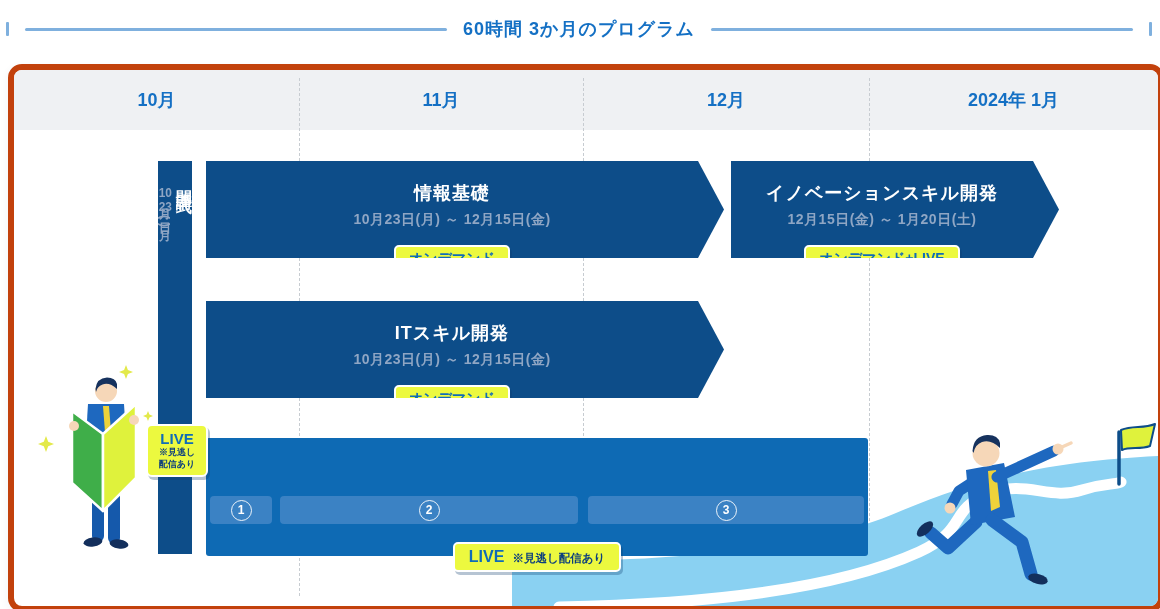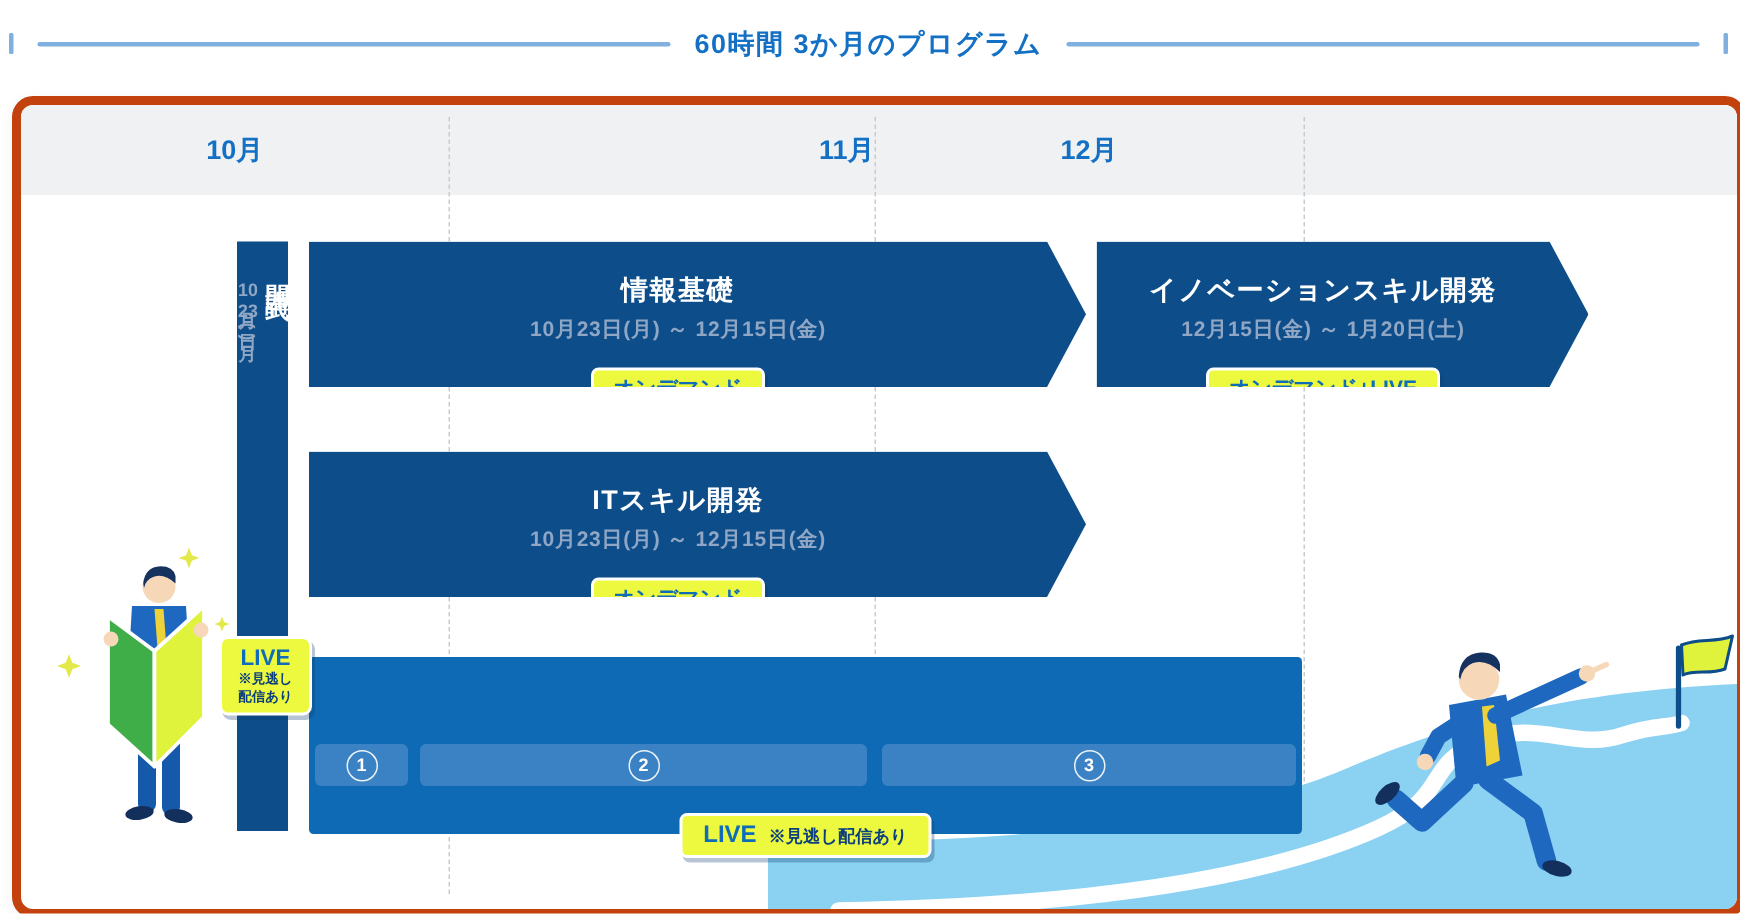--- a/index.html
+++ b/index.html
@@ -68,22 +68,23 @@
     <span class="line"></span>
     <span class="ttl">60時間 3か月のプログラム</span>
     <span class="line"></span>
     <span class="cap"></span>
   </div>
 
   <div class="panel">
 
     <div class="band"></div>
     <div class="month" style="left:0;width:285px;">10月</div>
-    <div class="month" style="left:285px;width:284px;text-align:right;">11月</div>
+    <div class="month" style="left:285px;width:284px;">11月</div>
     <div class="month" style="left:569px;width:286px;">12月</div>
+    <div class="month" style="left:855px;width:289px;">2024年 1月</div>
 
     <div class="divider" style="left:285px;"></div>
     <div class="divider" style="left:569px;"></div>
     <div class="divider" style="left:855px;"></div>
 
     <svg class="artsvg" viewBox="0 0 1144 536">
 
       <g>
         <path d="M 498 491 C 660 493 800 478 882 443 C 950 414 1020 392 1144 386 L 1144 536 L 498 536 Z" fill="#8ad1f2"></path>
         <path d="M 545 537 C 710 534 830 516 905 482 C 955 459 933 441 974 424 C 1012 409 1035 431 1068 420 C 1090 413 1100 415 1107 412" fill="none" stroke="#ffffff" stroke-width="11" stroke-linecap="round"></path>

